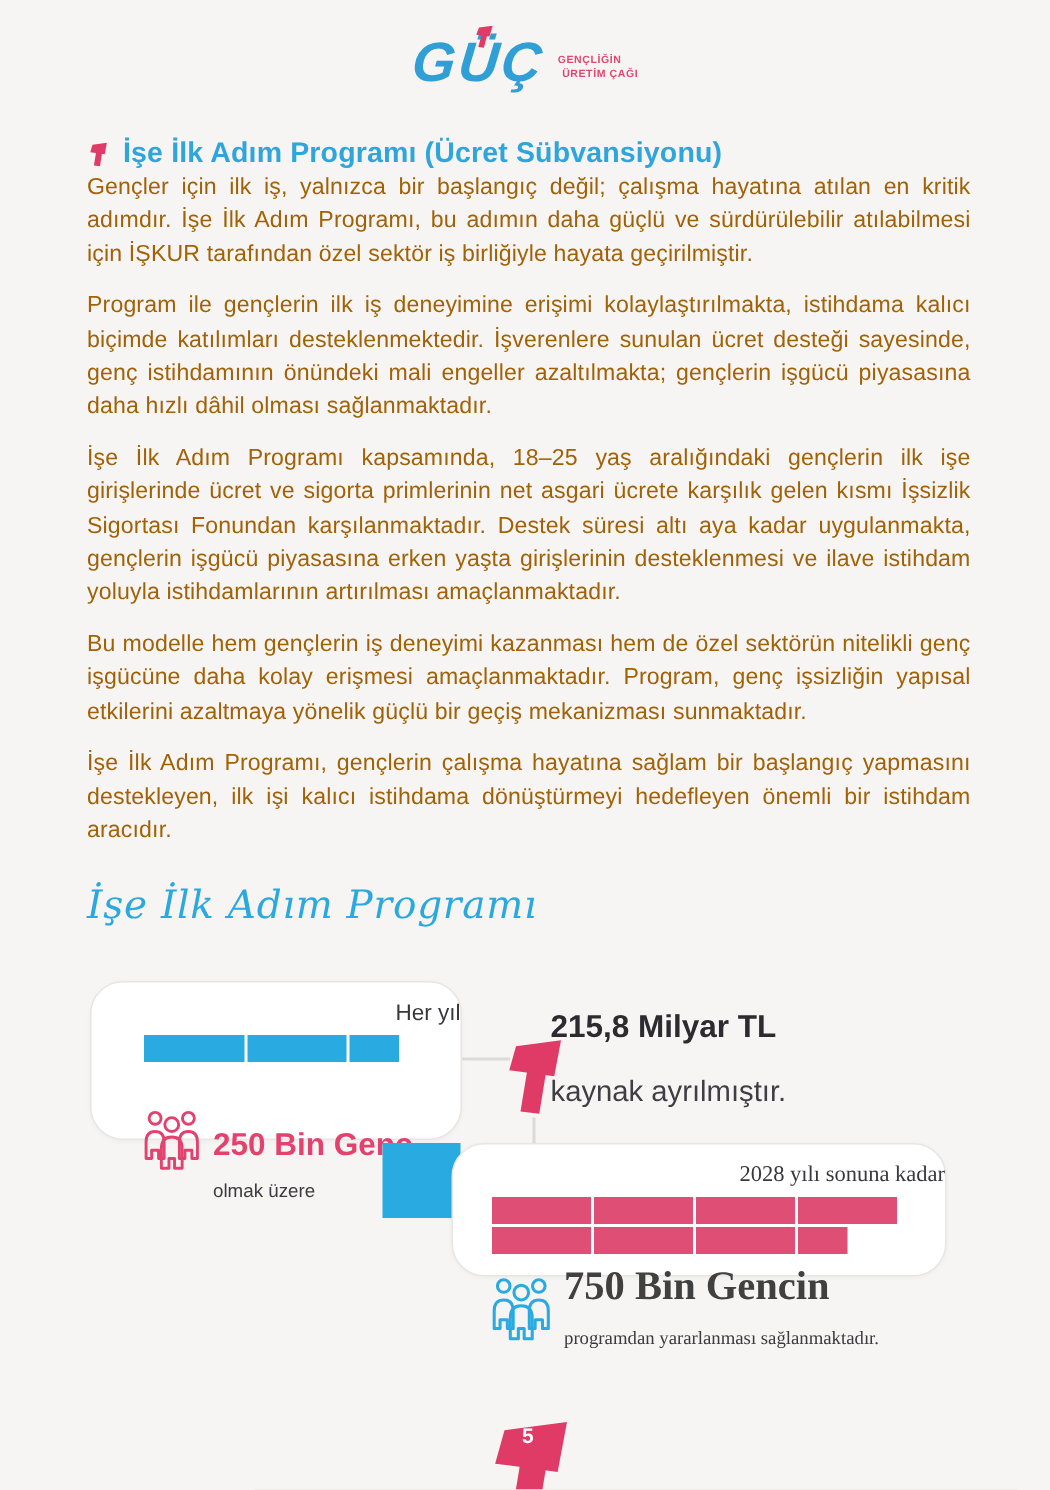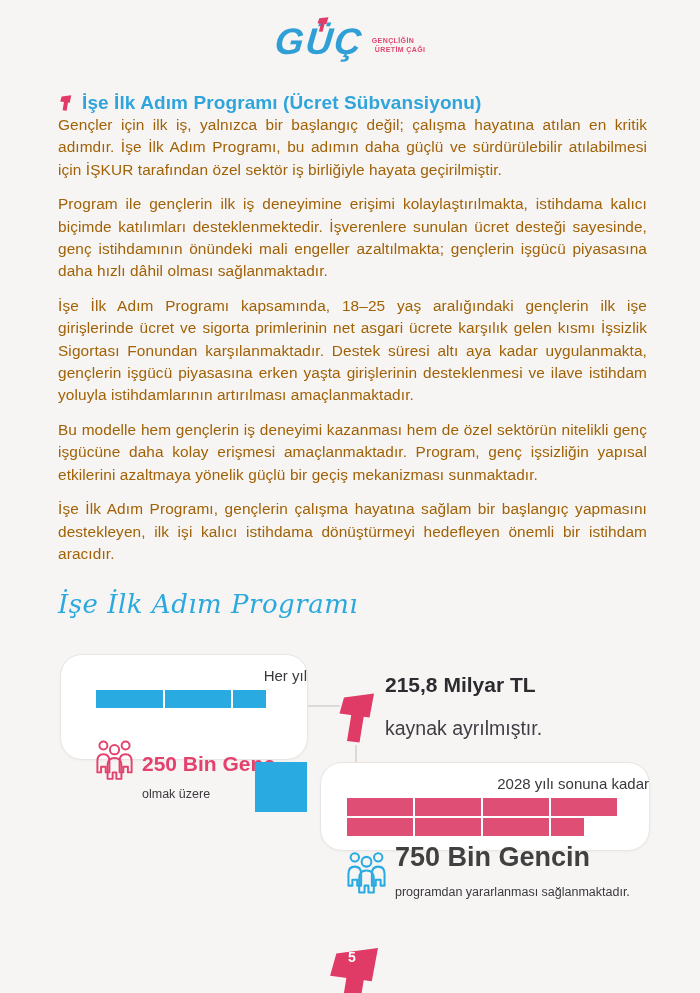--- a/index.html
+++ b/index.html
@@ -50,40 +50,40 @@
   }
 
   
   .infographic { position: absolute; left: 0; top: 648px; width: 700px; height: 250px; }
   .card {
     position: absolute; background: #ffffff;
     border: 1px solid #e8e5e2; border-radius: 22px;
     box-shadow: 0 1px 3px rgba(60,50,40,0.04);
   }
   .card-yearly { left: 60px; top: 6px; width: 248px; height: 106px; padding: 12px 0 0 35px; }
-  .card-target { left: 320px; top: 114px; width: 330px; height: 89px; padding: 12px 0 0 26px; }
+  .card-target { left: 301px; top: 114px; width: 330px; height: 89px; padding: 12px 0 0 26px; font-family: Liberation Serif, serif; }
   .card-label { font-size: 15px; color: #38383d; margin-bottom: 6px; text-align: right; }
   .bars { display: flex; gap: 2px; height: 18px; }
   .bars .seg { height: 100%; }
   .bars-blue .seg { background: #29abe2; }
   .bars-pink .seg { background: #df4e74; }
   .bar-stack .bars + .bars { margin-top: 2px; }
   .stat-row { display: flex; align-items: center; gap: 9px; margin-top: 7px; }
   .stat-row svg { flex: 0 0 auto; }
   .stat-value-pink { font-size: 21px; font-weight: bold; color: #e2426d; line-height: 1.1; margin-top: 37px; }
   .stat-value-blue { font-size: 27px; font-weight: bold; color: #404040; line-height: 1.1; }
   .stat-suffix { font-size: 12.5px; color: #3a3a3f; margin-top: 12px; }
 
   .conn { position: absolute; background: #dcd9d6; }
   .conn-h { left: 308px; top: 57px; width: 32px; height: 2px; }
   .conn-v { left: 355px; top: 97px; width: 2px; height: 18px; }
   .blue-square { position: absolute; left: 255px; top: 114px; width: 52px; height: 50px; background: #29abe2; }
 
   .funding-mark { position: absolute; left: 337px; top: 45px; width: 38px; height: 50px; }
-  .funding-text { position: absolute; left: 385px; top: 24px; }
+  .funding-text { position: absolute; left: 367px; top: 24px; }
   .funding-value { font-size: 21px; font-weight: bold; color: #2b2b30; line-height: 1.2; }
   .funding-label { font-size: 19.5px; color: #3e3e44; line-height: 1.2; margin-top: 20px; }
 
   
   .footer-mark { position: absolute; left: 328px; top: 947px; width: 50px; height: 72px; }
   .footer-mark svg { width: 50px; height: 70px; display: block; }
   .page-number {
     position: absolute; left: 20px; top: 2px;
     font-size: 14px; font-weight: bold; color: #ffffff;
   }

